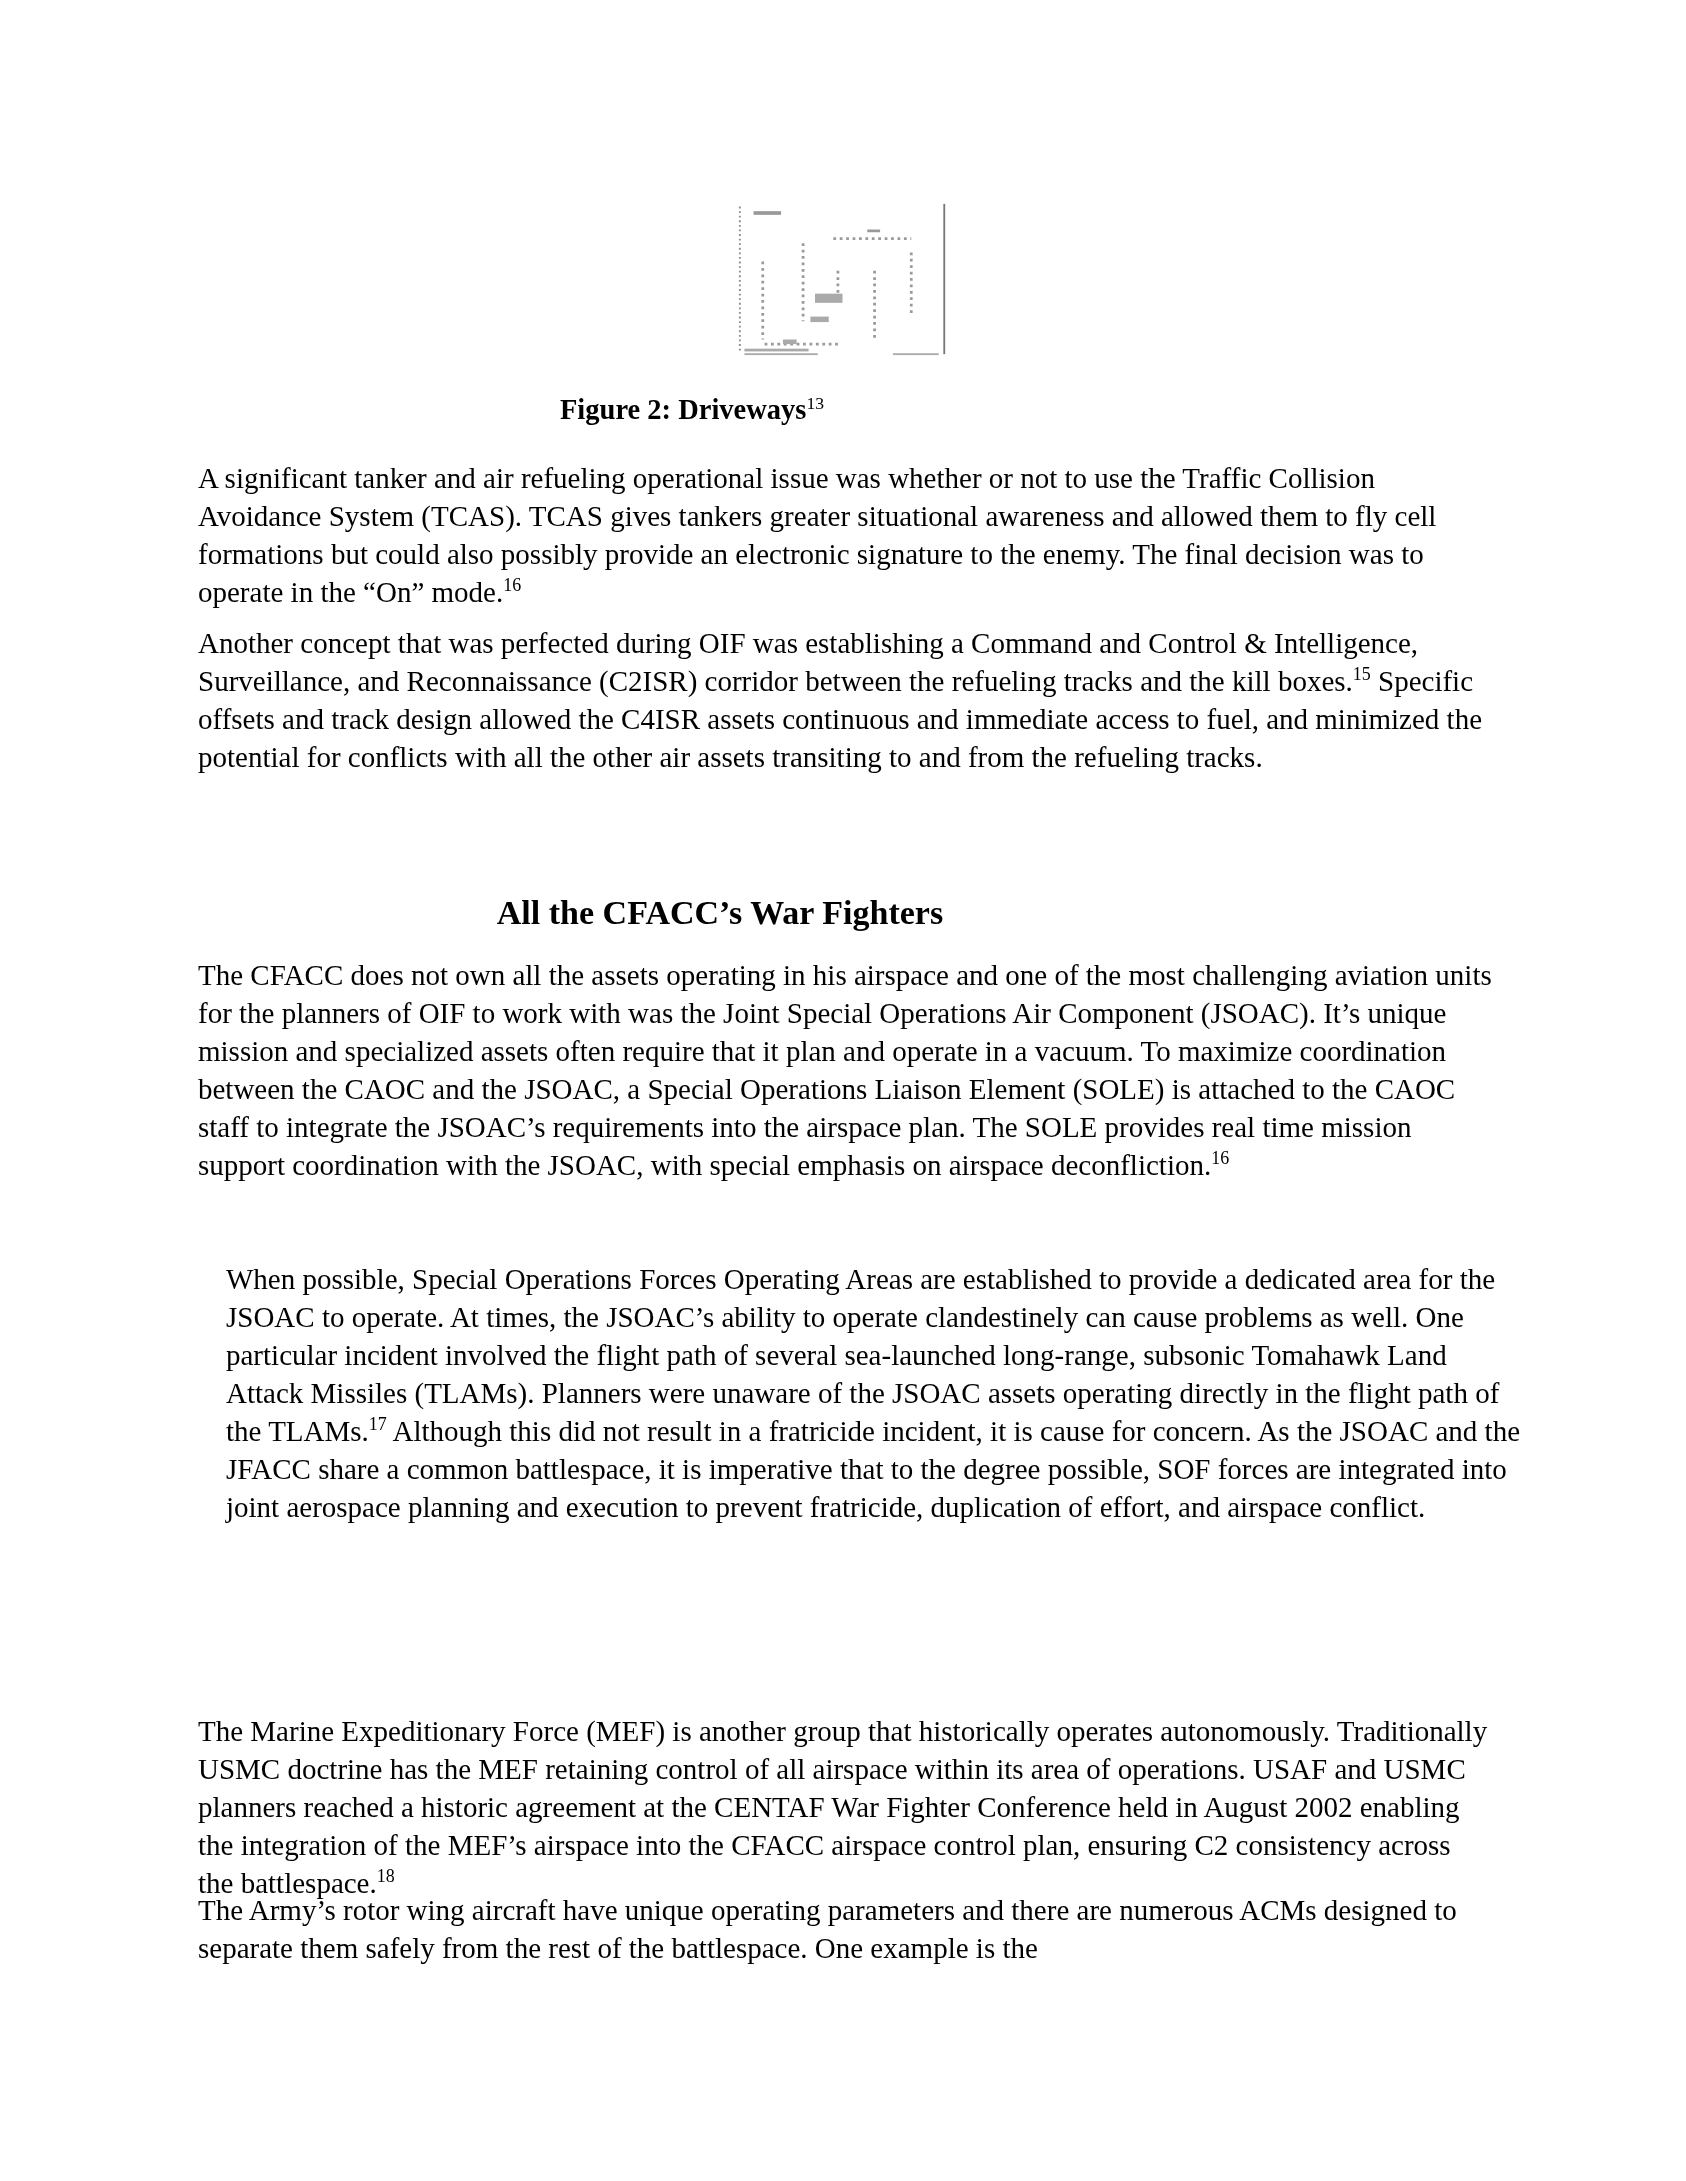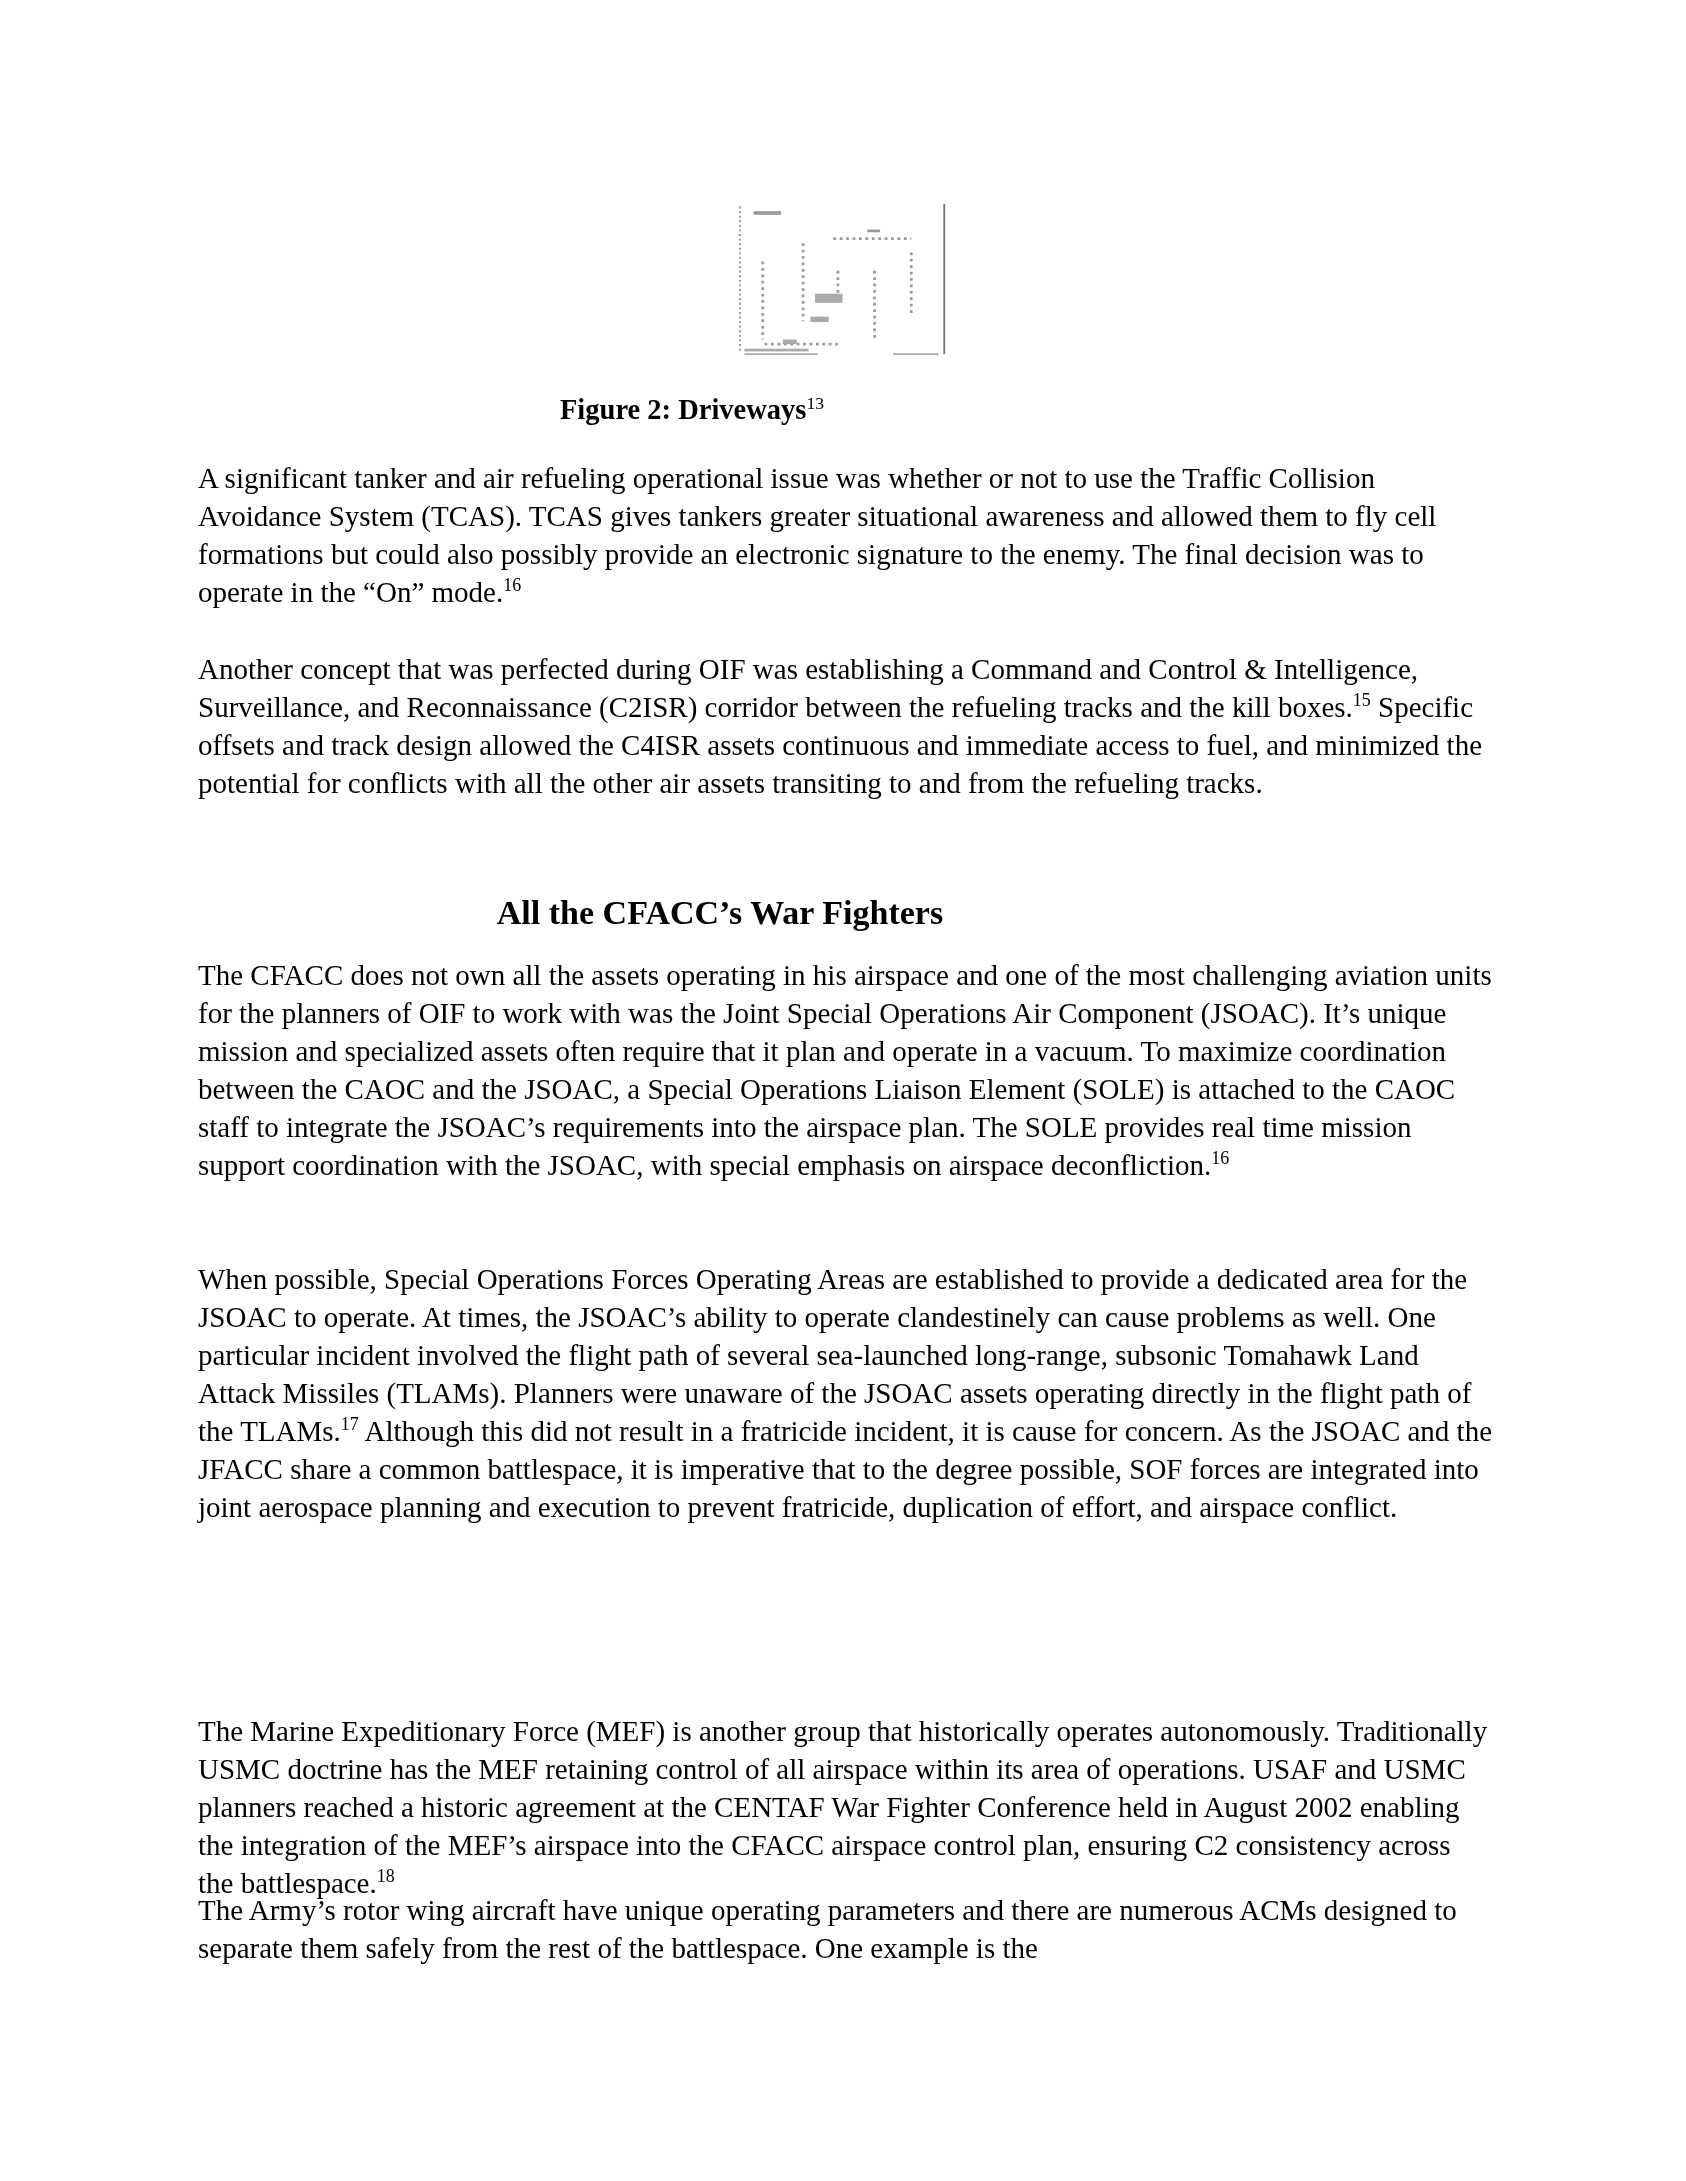--- a/index.html
+++ b/index.html
@@ -62,31 +62,31 @@
 </div>
 
 <div class="caption">
   <span>Figure 2: Driveways</span><sup>13</sup>
 </div>
 
 <p class="para" style="top:459px;">
   <span>A significant tanker and air refueling operational issue was whether or not to use the Traffic Collision Avoidance System (TCAS). TCAS gives tankers greater situational awareness and allowed them to fly cell formations but could also possibly provide an electronic signature to the enemy. The final decision was to operate in the “On” mode.</span><sup>16</sup>
 </p>
 
-<p class="para" style="top:650px;font-family:Liberation Serif, serif;">
+<p class="para" style="top:624px;font-family:Liberation Serif, serif;">
   <span>Another concept that was perfected during OIF was establishing a Command and Control &amp; Intelligence, Surveillance, and Reconnaissance (C2ISR) corridor between the refueling tracks and the kill boxes.</span><sup>15</sup><span> Specific offsets and track design allowed the C4ISR assets continuous and immediate access to fuel, and minimized the potential for conflicts with all the other air assets transiting to and from the refueling tracks.</span>
 </p>
 
 <h2 class="heading">All the CFACC’s War Fighters</h2>
 
 <p class="para" style="top:956px;">
   <span>The CFACC does not own all the assets operating in his airspace and one of the most challenging aviation units for the planners of OIF to work with was the Joint Special Operations Air Component (JSOAC). It’s unique mission and specialized assets often require that it plan and operate in a vacuum. To maximize coordination between the CAOC and the JSOAC, a Special Operations Liaison Element (SOLE) is attached to the CAOC staff to integrate the JSOAC’s requirements into the airspace plan. The SOLE provides real time mission support coordination with the JSOAC, with special emphasis on airspace deconfliction.</span><sup>16</sup>
 </p>
 
-<p class="para" style="top:1260px;">
+<p class="para" style="top:1260px;margin-left:28px;">
   <span>When possible, Special Operations Forces Operating Areas are established to provide a dedicated area for the JSOAC to operate. At times, the JSOAC’s ability to operate clandestinely can cause problems as well. One particular incident involved the flight path of several sea-launched long-range, subsonic Tomahawk Land Attack Missiles (TLAMs). Planners were unaware of the JSOAC assets operating directly in the flight path of the TLAMs.</span><sup>17</sup><span> Although this did not result in a fratricide incident, it is cause for concern. As the JSOAC and the JFACC share a common battlespace, it is imperative that to the degree possible, SOF forces are integrated into joint aerospace planning and execution to prevent fratricide, duplication of effort, and airspace conflict.</span>
 </p>
 
 <p class="para" style="top:1712px;">
   <span>The Marine Expeditionary Force (MEF) is another group that historically operates autonomously. Traditionally USMC doctrine has the MEF retaining control of all airspace within its area of operations. USAF and USMC planners reached a historic agreement at the CENTAF War Fighter Conference held in August 2002 enabling the integration of the MEF’s airspace into the CFACC airspace control plan, ensuring C2 consistency across the battlespace.</span><sup>18</sup>
 </p>
 
 <p class="para" style="top:1873px;margin-top:18px;">
   <span>The Army’s rotor wing aircraft have unique operating parameters and there are numerous ACMs designed to separate them safely from the rest of the battlespace. One example is the</span>
 </p>

